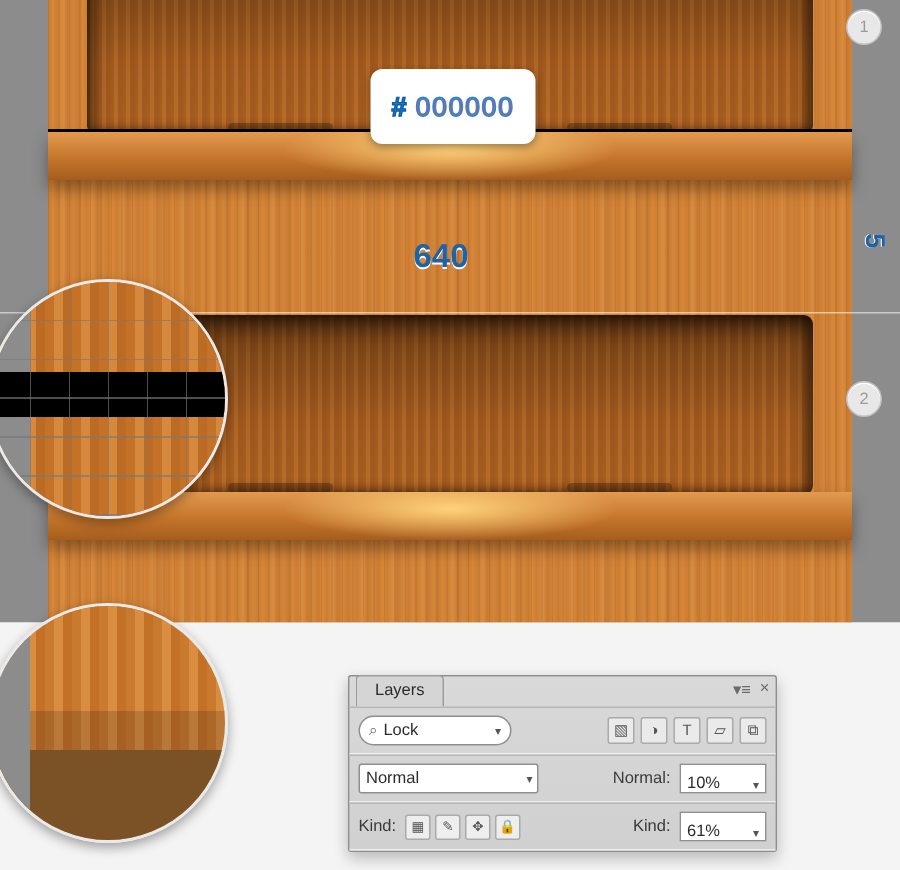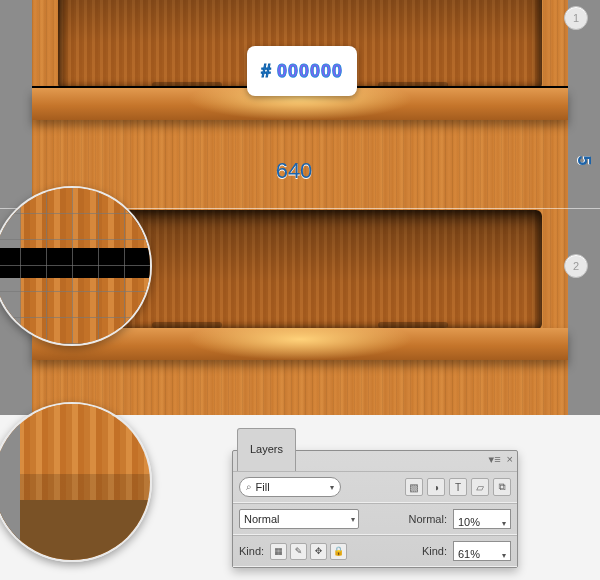--- a/index.html
+++ b/index.html
@@ -33,24 +33,24 @@
   .shelf .blackline{position:absolute;left:0;right:0;top:116px;height:5px;background:#000}
 
   .shelf.one{top:-30px}
   .shelf.two{top:210px}
 
   
   .swatch{position:absolute;left:247px;top:46px;width:110px;height:50px;display:flex;align-items:center;justify-content:center;gap:6px;
     background:#fff;border-radius:8px;box-shadow:0 2px 6px rgba(0,0,0,.35)}
   .swatch .sym{color:#2a8adb;font-weight:700;font-size:18px;
     -webkit-text-stroke:1px #0d5ea8;text-shadow:0 1px 0 #fff}
-  .swatch .val{color:#8b5cf6;font-weight:700;font-size:18px;letter-spacing:1px;
+  .swatch .val{color:#ef4444;font-weight:400;font-size:18px;letter-spacing:1px;
     -webkit-text-stroke:1px #2a8adb;text-shadow:0 1px 0 #9fc9ec}
 
-  .midlabel{position:absolute;left:0;width:588px;top:158px;text-align:center;color:#1d63a8;font-weight:400;font-size:22px;text-shadow:0 1px 0 #fff}
+  .midlabel{position:absolute;left:0;width:588px;top:158px;text-align:center;color:#1d63a8;font-weight:700;font-size:22px;text-shadow:0 1px 0 #fff}
   .sidenum{position:absolute;right:12px;top:150px;color:#1d63a8;font-weight:700;font-size:18px;transform:rotate(90deg);text-shadow:0 1px 0 #fff}
 
   
   .disc{position:absolute;right:12px;width:22px;height:22px;border-radius:50%;background:#e8e8e8;border:1px solid #bfbfbf;color:#9a9a9a;font-size:11px;display:flex;align-items:center;justify-content:center;box-shadow:inset 0 1px 0 #fff}
   .disc.s1{top:6px}.disc.s2{top:254px}
 
   
   .hsplit{position:absolute;left:0;right:0;top:208px;height:1px;background:rgba(255,255,255,.55)}
 
   
@@ -77,21 +77,21 @@
       linear-gradient(rgba(0,0,0,.15),rgba(0,0,0,.15)) 0 70px/156px 26px no-repeat,
       repeating-linear-gradient(90deg,#c97a2f 0 6px,#d98d40 6px 12px,#c37127 12px 18px);
   }
 
   
   .footer-bg{position:absolute;left:0;top:415px;width:600px;height:170px;background:#f4f4f4}
 
   
   .panel{position:absolute;left:232px;top:450px;width:284px;background:linear-gradient(#d9d9d9,#d0d0d0);border:1px solid #8e8e8e;border-radius:2px;box-shadow:0 4px 10px rgba(0,0,0,.25);font-size:11px;color:#2b2b2b}
   .panel .titlebar{height:20px;display:flex;align-items:flex-end;position:relative}
-  .panel .tab{margin-left:4px;height:20px;padding:11px 12px;background:#d5d5d5;border:1px solid #9c9c9c;border-bottom:none;border-radius:3px 3px 0 0;line-height:19px}
+  .panel .tab{margin-left:4px;height:20px;padding:0 12px;background:#d5d5d5;border:1px solid #9c9c9c;border-bottom:none;border-radius:3px 3px 0 0;line-height:19px}
   .panel .tbicons{position:absolute;right:4px;top:2px;display:flex;gap:6px;color:#6b6b6b}
   .panel .tbicons span{cursor:default}
   .panel .row{display:flex;align-items:center;padding:5px 6px;border-top:1px solid #b6b6b6;border-bottom:1px solid #eee;gap:6px}
   .panel .search{flex:0 0 88px;height:18px;border:1px solid #8f8f8f;border-radius:10px;background:#fff;display:flex;align-items:center;padding:0 6px;gap:4px}
   .panel .search .mag{font-size:10px;color:#666}
   .panel .drop{height:18px;border:1px solid #8f8f8f;background:#fff;border-radius:2px;display:flex;align-items:center;padding:0 4px;position:relative}
   .panel .drop .arr{position:absolute;right:3px;font-size:8px;color:#555}
   .panel .filtericons{display:flex;gap:4px;margin-left:auto;color:#555}
   .panel .filtericons span{width:16px;height:16px;border:1px solid #aaa;border-radius:2px;display:flex;align-items:center;justify-content:center;font-size:10px;background:#eaeaea}
   .panel .lbl{color:#3a3a3a}
@@ -149,21 +149,21 @@
       <div class="tab">Layers</div>
       <div class="tbicons">
         <span>▾≡</span>
         <span>×</span>
       </div>
     </div>
 
     <div class="row">
       <div class="search">
         <span class="mag">⌕</span>
-        <span>Fill</span>
+        <span>Lock</span>
         <span class="arr" style="margin-left:auto;font-size:8px;color:#555">▾</span>
       </div>
       <div class="filtericons">
         <span>▧</span>
         <span>◑</span>
         <span>T</span>
         <span>▱</span>
         <span>⧉</span>
       </div>
     </div>

